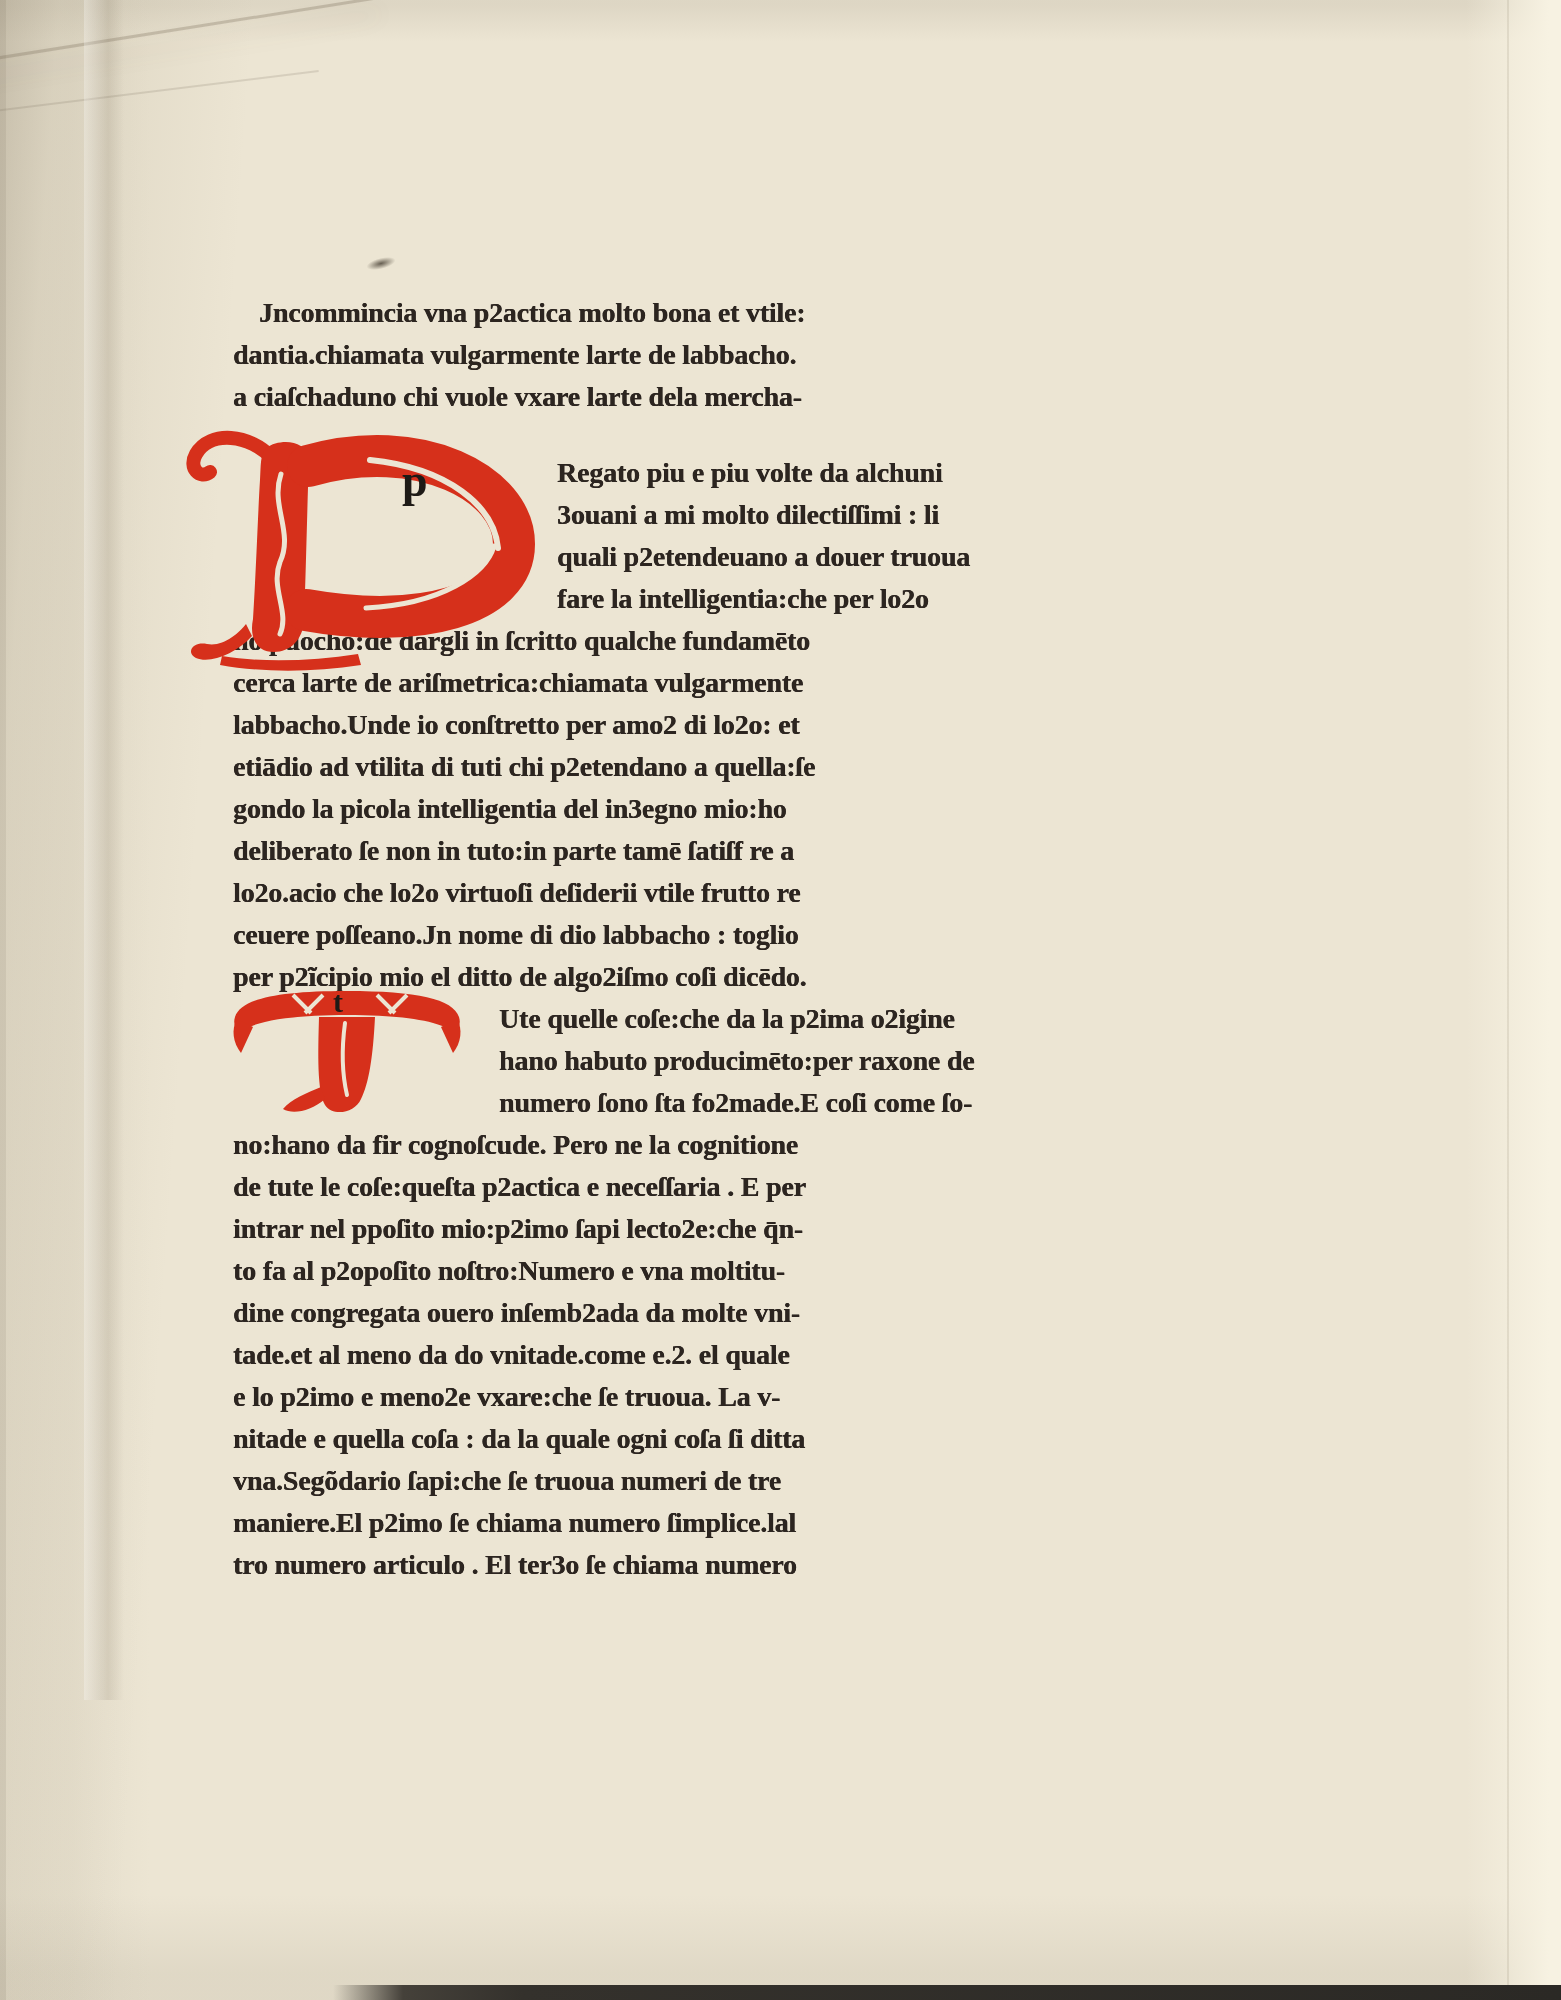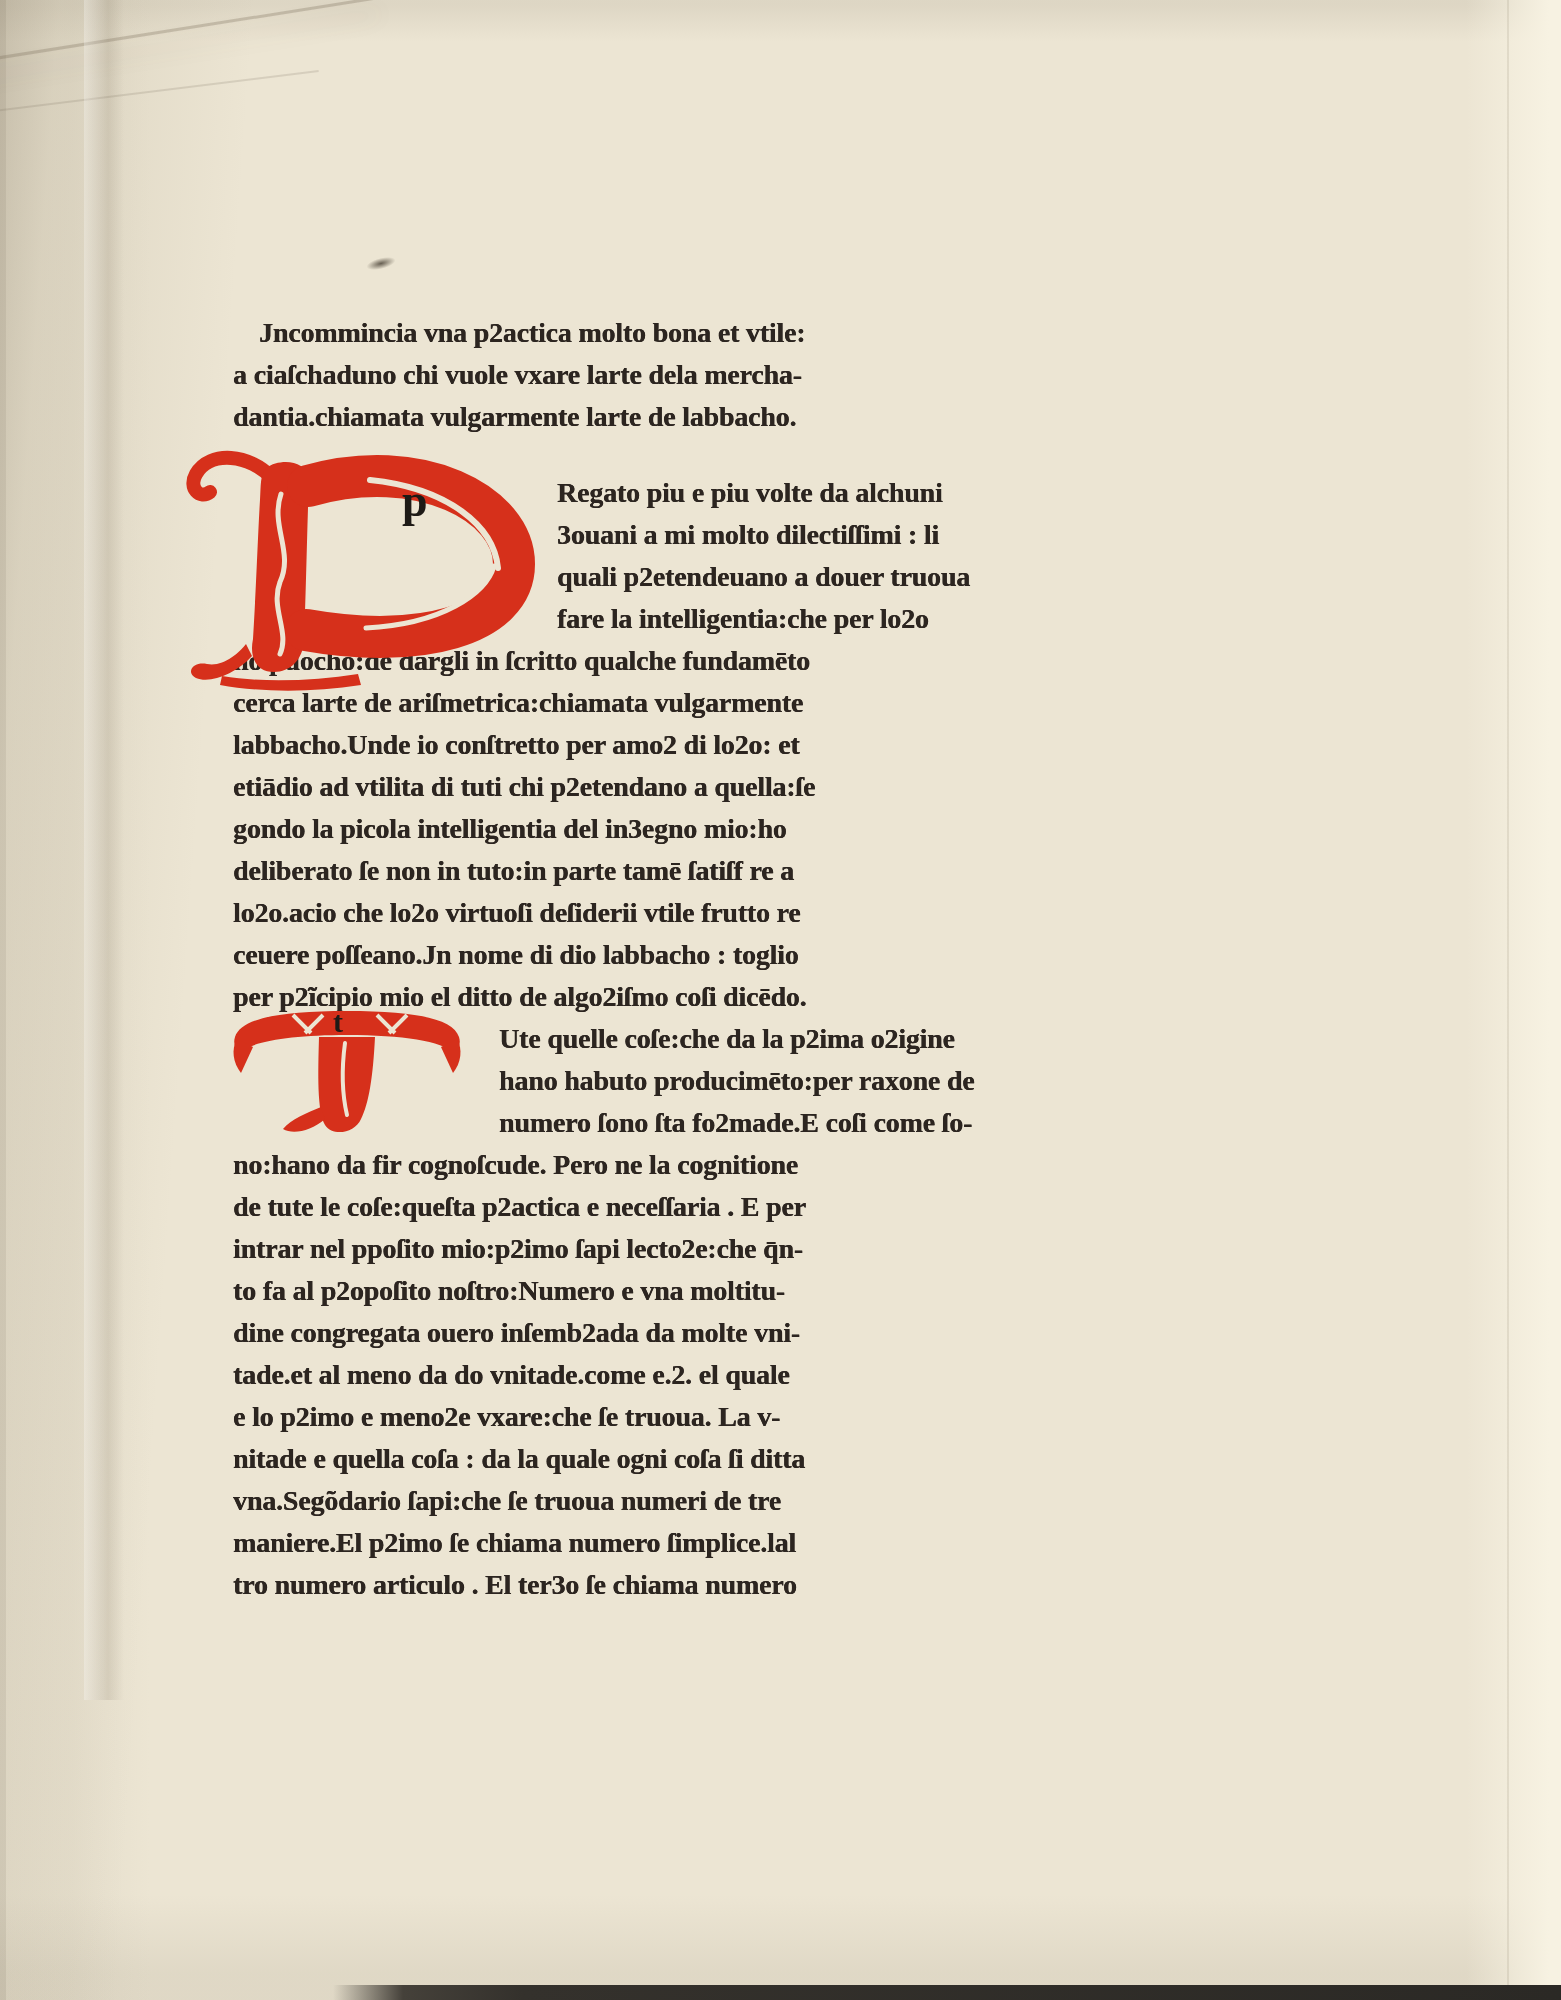--- a/index.html
+++ b/index.html
@@ -32,21 +32,20 @@
     background:linear-gradient(90deg, rgba(46,44,40,0), #45413a 70px, #34312c 190px, #2b2925);}
   .smudge{position:absolute;left:366px;top:258px;width:30px;height:11px;transform:rotate(-14deg);
     background:radial-gradient(ellipse at center, rgba(58,50,38,.75), rgba(58,50,38,0) 70%);}
 
   .textblock{
     position:absolute;left:233px;top:292px;width:692px;
     font-family:"Liberation Serif","DejaVu Serif",serif;
     font-weight:700;font-size:28px;line-height:42px;
     letter-spacing:-0.2px;color:var(--ink);
     text-shadow:0.35px 0 0 currentColor;
-    margin-top:20px;
   }
   .line{height:42px;white-space:nowrap;}
   .heading{margin-bottom:34px;}
   .heading .line:first-child{padding-left:26px;}
   .para{position:relative;}
   .indent-p{margin-left:324px;}
   .indent-t{margin-left:266px;}
   .initial{position:absolute;pointer-events:none;}
   .initial svg{display:block;width:100%;height:100%;}
   .initial-p{left:-53px;top:-30px;width:360px;height:250px;}
@@ -63,22 +62,22 @@
   <div class="crease crease-1"></div>
   <div class="crease crease-2"></div>
   <div class="fold-band"></div>
   <div class="edge-line-right"></div>
   <div class="smudge"></div>
 
   <div class="textblock">
 
     <div class="heading">
       <div class="line">Jncommincia vna p2actica molto bona et vtile:</div>
+      <div class="line">dantia.chiamata vulgarmente larte de labbacho.</div>
       <div class="line">a ciaſchaduno chi vuole vxare larte dela mercha-</div>
-      <div class="line">dantia.chiamata vulgarmente larte de labbacho.</div>
     </div>
 
     <div class="para para-1">
       <div class="initial initial-p" title="P">
         <svg viewBox="0 0 360 250" xmlns="http://www.w3.org/2000/svg">
           <path d="M92,36 C70,12 30,8 16,32 C8,46 20,58 30,50" fill="none" stroke="var(--rubric)" stroke-width="14" stroke-linecap="round"></path>
           <path d="M86,26 C100,16 126,18 129,36 C127,90 126,150 124,198 C123,218 110,230 94,230 C77,230 69,216 73,197 C76,150 78,90 80,58 C81,42 80,34 86,26 Z" fill="var(--rubric)"></path>
           <path d="M128,44 C240,12 334,62 334,122 C334,184 238,208 126,188" fill="none" stroke="var(--rubric)" stroke-width="42" stroke-linecap="round"></path>
           <path d="M101,52 C90,84 114,110 100,140 C90,166 110,190 100,212" fill="none" stroke="var(--paper)" stroke-width="5" stroke-linecap="round"></path>
           <path d="M190,38 C268,46 314,84 318,126" fill="none" stroke="var(--paper)" stroke-width="6" stroke-linecap="round"></path>

